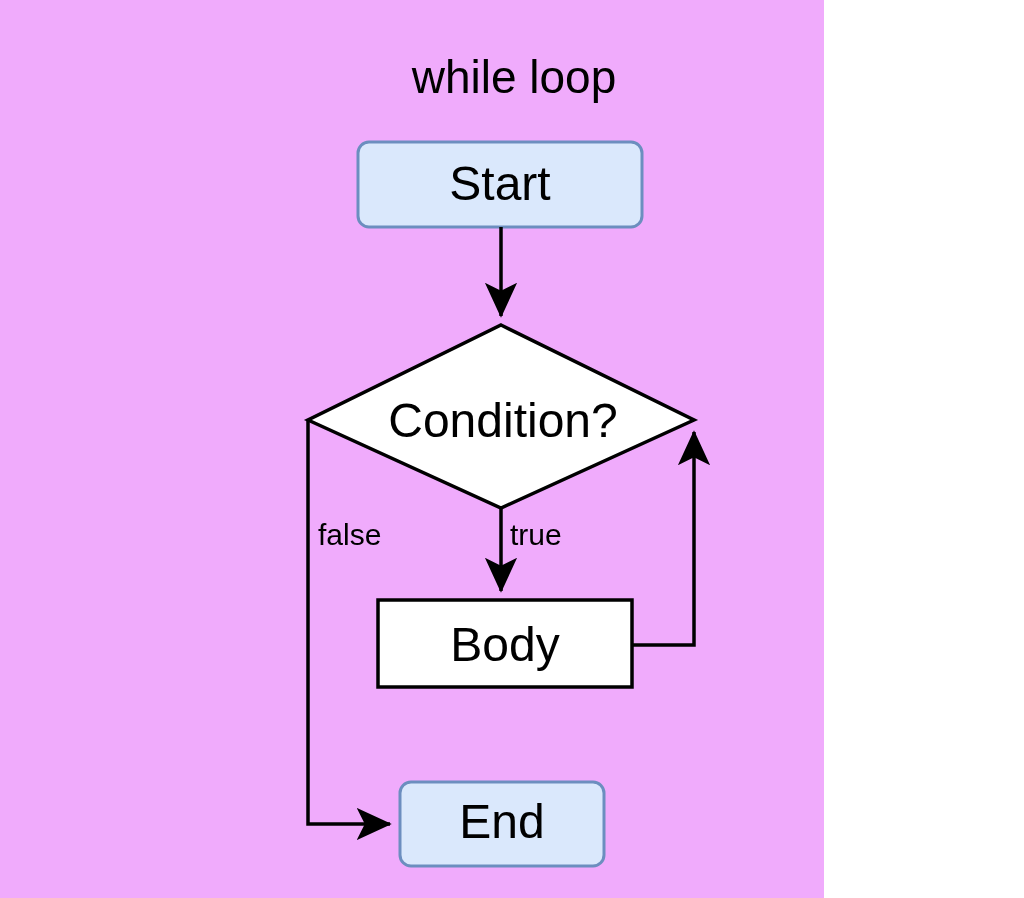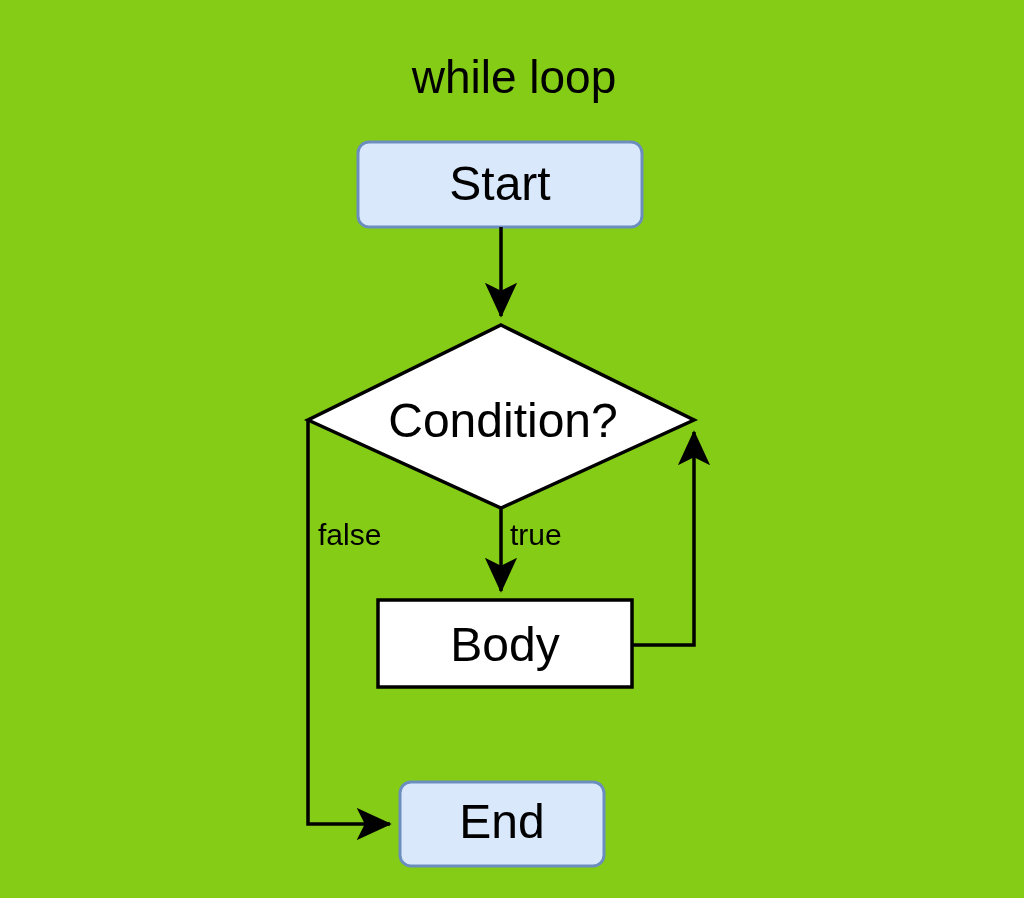--- a/index.html
+++ b/index.html
@@ -8,23 +8,23 @@
     background: #ffffff;
   }
   body {
     width: 1024px;
     height: 898px;
     overflow: hidden;
     font-family: "Liberation Sans", sans-serif;
   }
   #canvas {
     position: relative;
-    width: 1024px;
+    width: 824px;
     height: 898px;
-    background: #84cc16;
+    background: #f0abfc;
   }
   #flow-svg {
     position: absolute;
     left: 0;
     top: 0;
     width: 1024px;
     height: 898px;
   }
   .node-text {
     font-family: "Liberation Sans", sans-serif;

